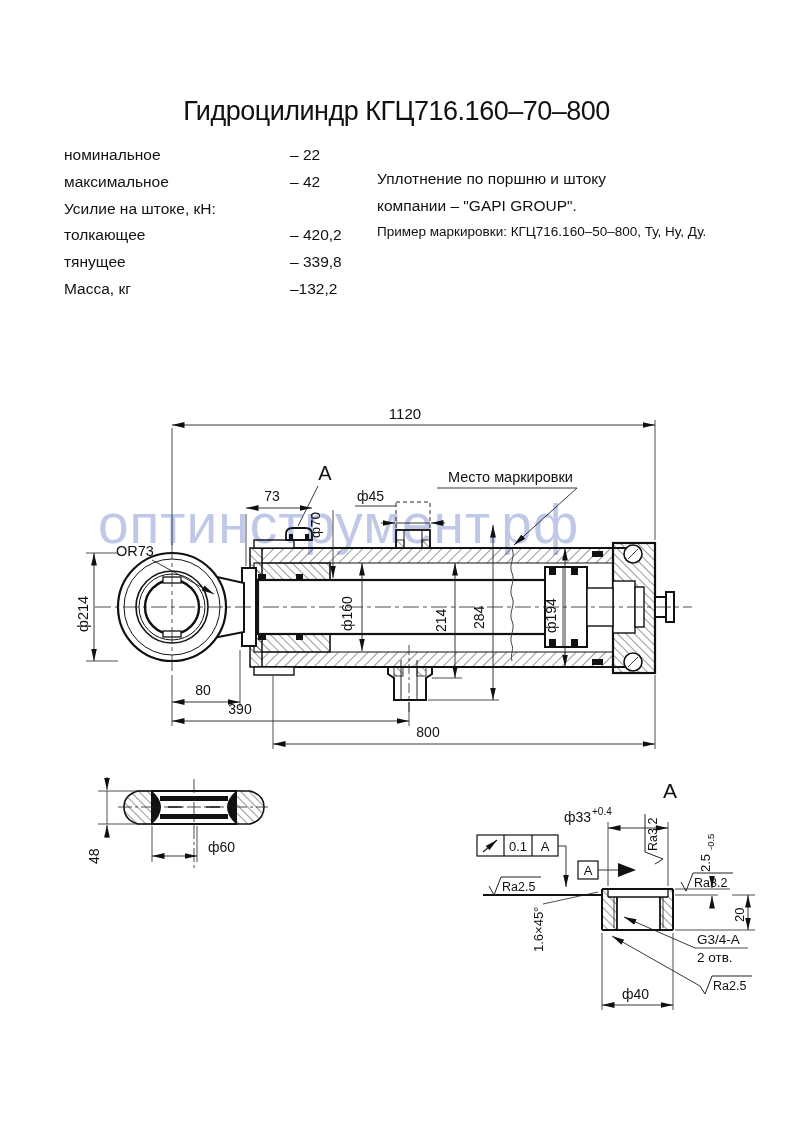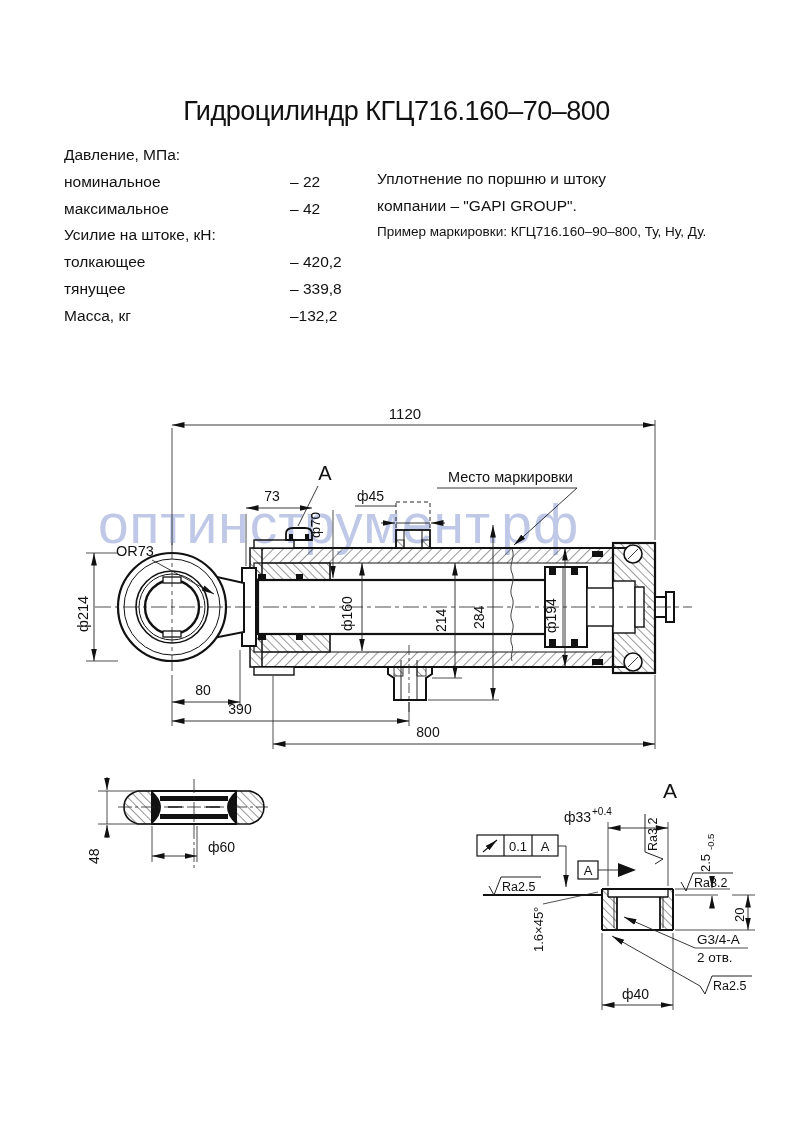--- a/index.html
+++ b/index.html
@@ -20,33 +20,32 @@
   svg text{font-family:"Liberation Sans",sans-serif;fill:#111;}
 </style>
 </head>
 <body>
 
 <div class="page">
 
   <div class="abs title">Гидроцилиндр КГЦ716.160–70–800</div>
 
   <div class="abs specs">
-    <div class="spec-row"><span>Давление, МПа:</span><span class="spec-val"></span></div>
     <div class="spec-row"><span>номинальное</span><span class="spec-val">– 22</span></div>
     <div class="spec-row"><span>максимальное</span><span class="spec-val">– 42</span></div>
     <div class="spec-row"><span>Усилие на штоке, кН:</span><span class="spec-val"></span></div>
     <div class="spec-row"><span>толкающее</span><span class="spec-val">– 420,2</span></div>
     <div class="spec-row"><span>тянущее</span><span class="spec-val">– 339,8</span></div>
     <div class="spec-row"><span>Масса, кг</span><span class="spec-val">–132,2</span></div>
   </div>
 
   <div class="abs notes">
     <div class="note-line">Уплотнение по поршню и штоку</div>
     <div class="note-line">компании – "GAPI GROUP".</div>
-    <div class="note-line note-small">Пример маркировки: КГЦ716.160–90–800, Ту, Ну, Ду.</div>
+    <div class="note-line note-small">Пример маркировки: КГЦ716.160–50–800, Ту, Ну, Ду.</div>
   </div>
 
   <div class="abs watermark">оптинструмент.рф</div>
 
   <svg class="abs" style="left:0;top:0;z-index:1;" width="793" height="1123" viewBox="0 0 793 1123">
     <defs>
       <pattern id="h1" patternUnits="userSpaceOnUse" width="7" height="7" patternTransform="rotate(45)">
         <line x1="0" y1="0" x2="0" y2="7" stroke="#333" stroke-width="1"></line>
       </pattern>
       <pattern id="h2" patternUnits="userSpaceOnUse" width="6" height="6" patternTransform="rotate(-45)">

